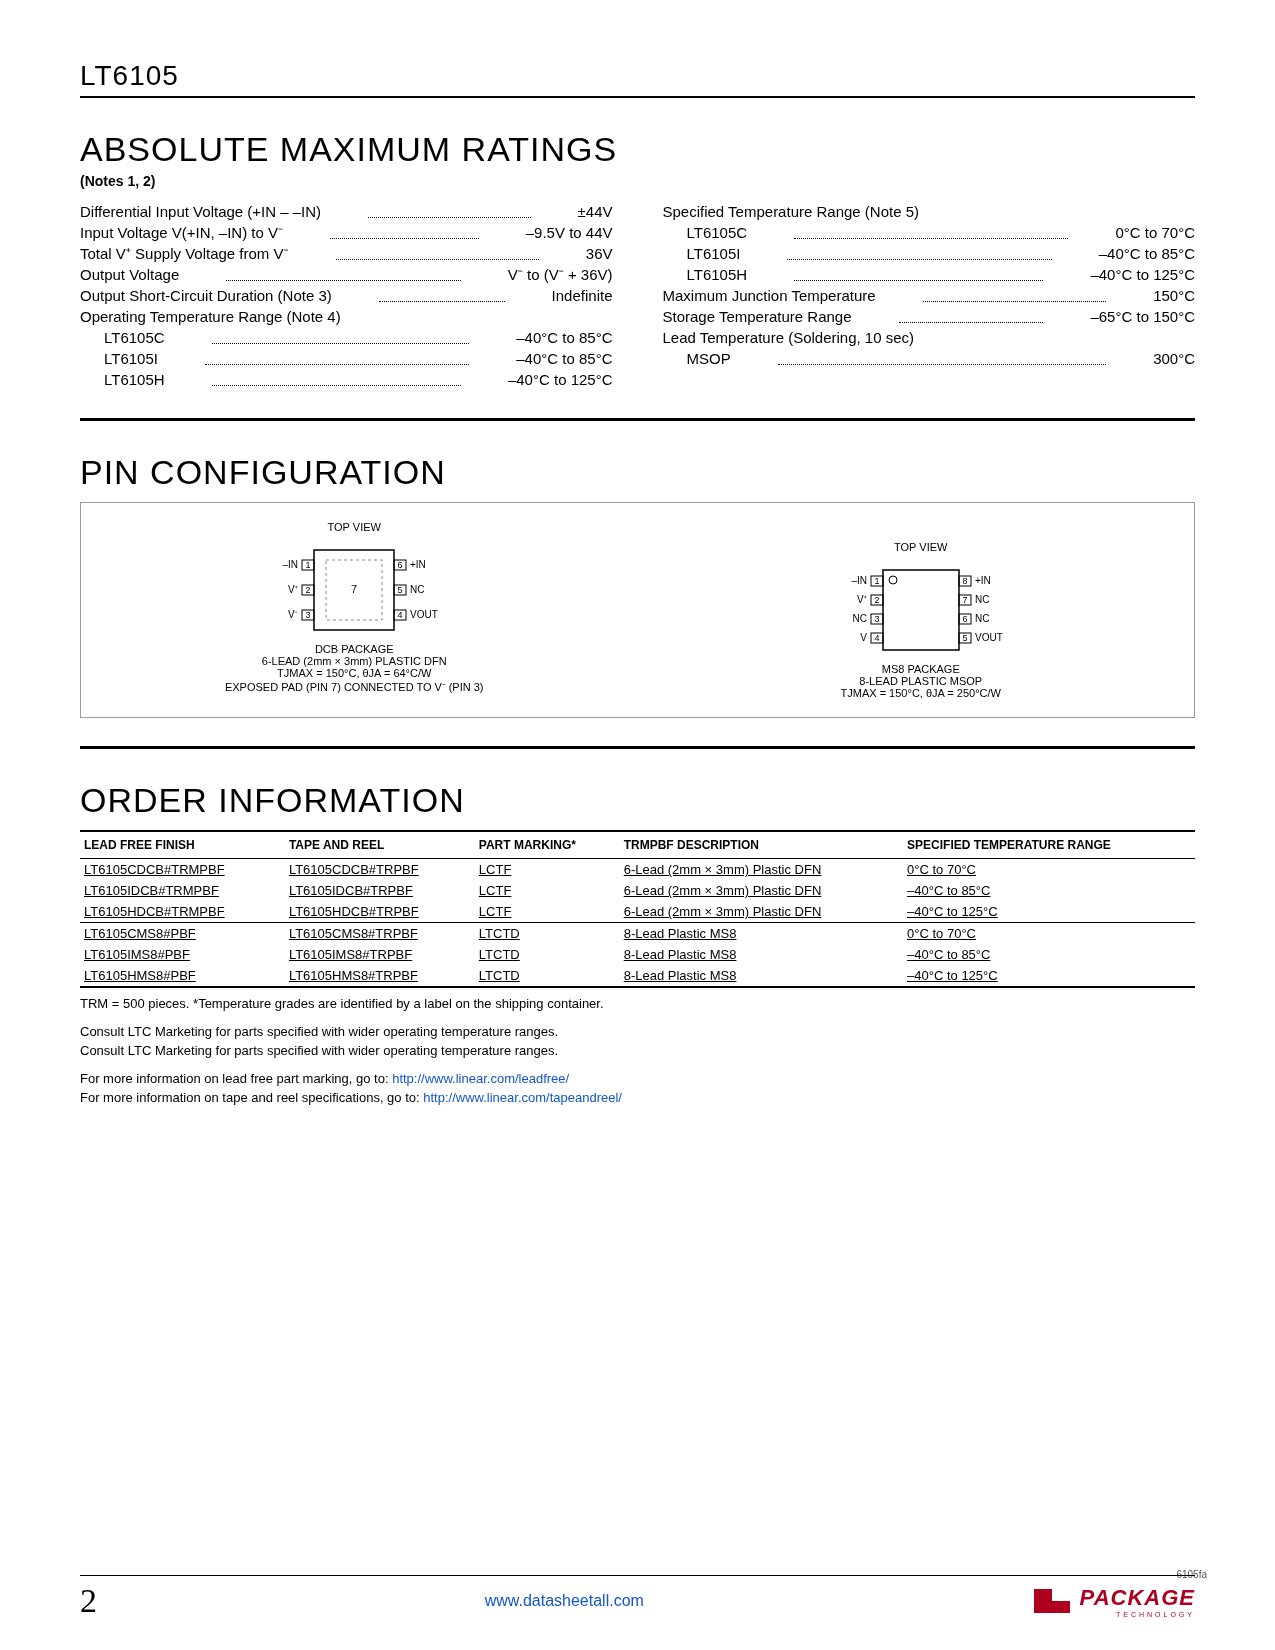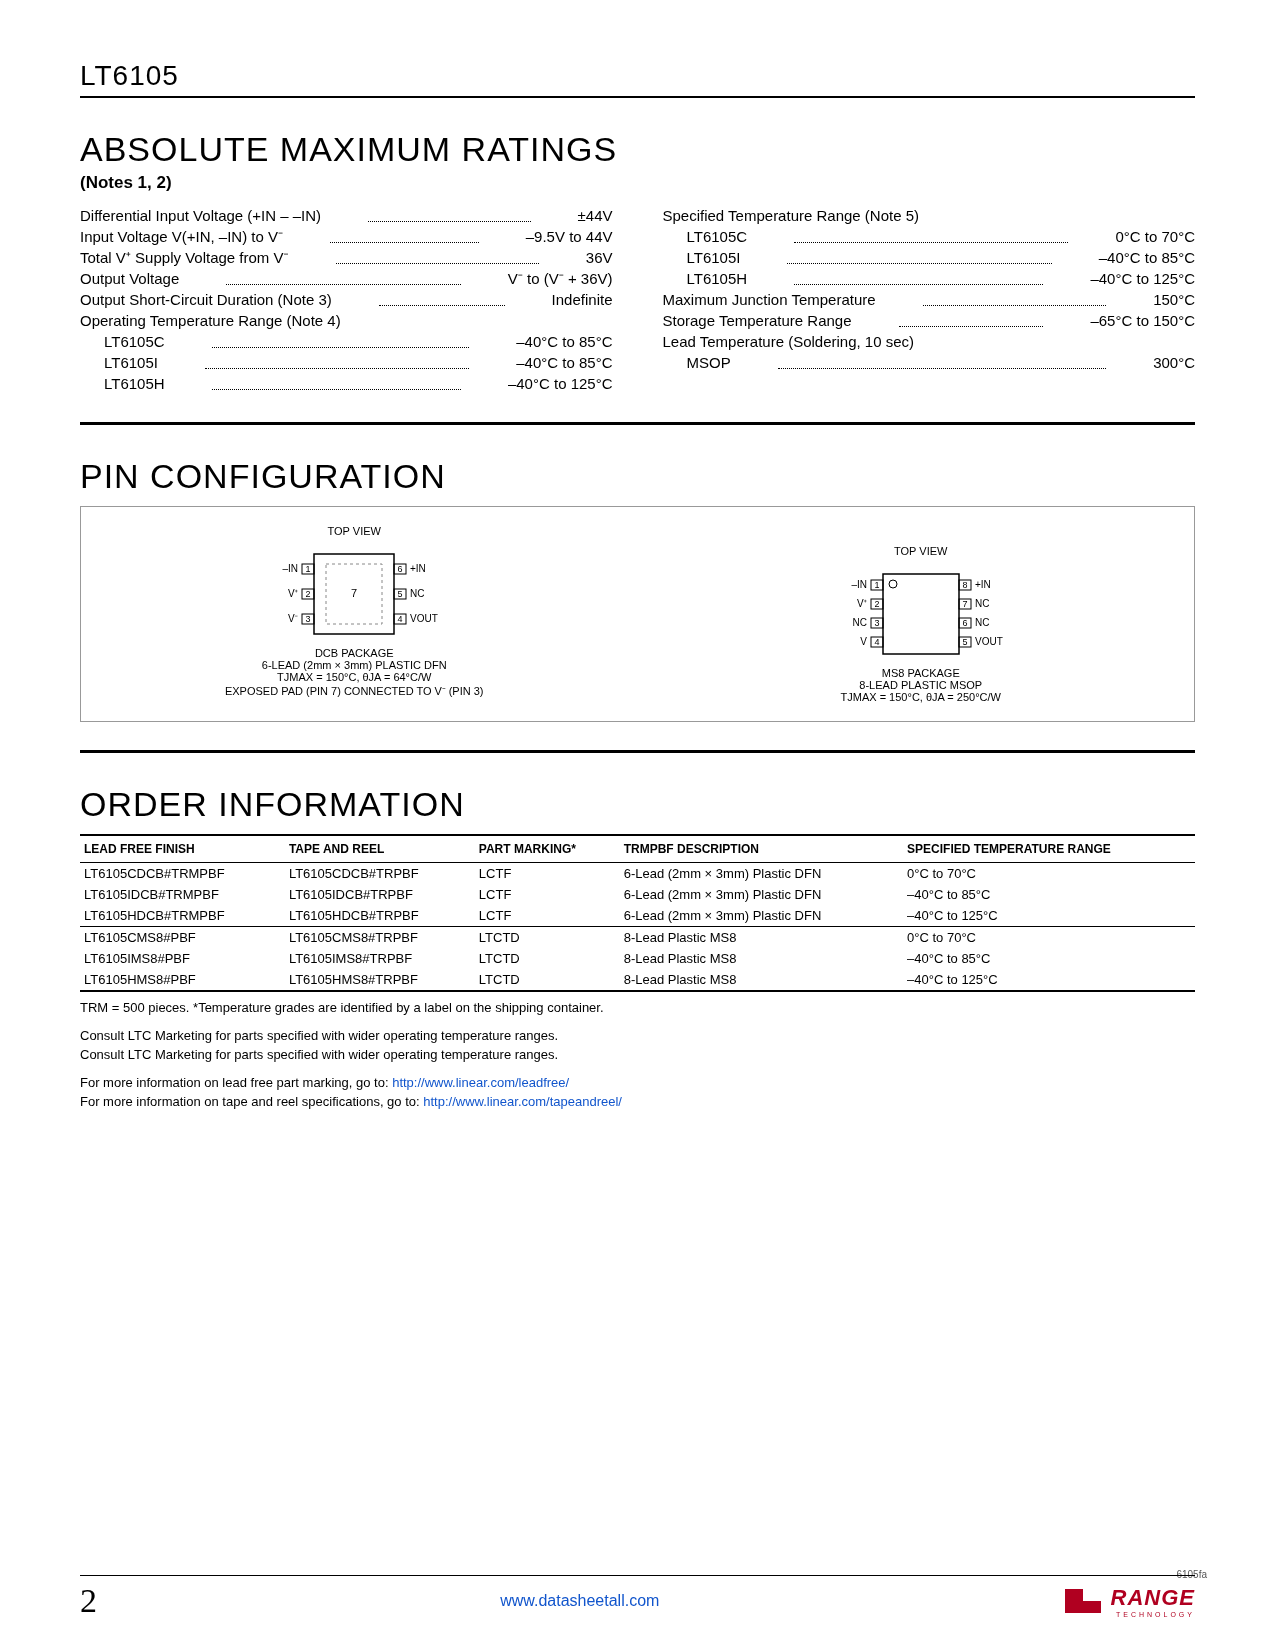--- a/index.html
+++ b/index.html
@@ -1,33 +1,33 @@
 <!DOCTYPE html>
 <html><head>
 <meta charset="utf-8">
 <style>
   * { margin:0; padding:0; box-sizing:border-box; }
   body { font-family: Arial, Helvetica, sans-serif; font-size:15px; color:#000; width:1275px; height:1650px; background:#fff; position:relative; padding:60px 80px 40px 80px; }
   .part { font-size:28px; letter-spacing:1px; border-bottom:2px solid #000; padding-bottom:4px; margin-bottom:18px; }
   .sec-title { font-family: Arial Black, Arial, sans-serif; font-weight:400; font-size:34px; letter-spacing:1px; margin-bottom:4px;margin-top:32px; }
-  .notes { font-weight:bold; font-size:17px; margin-bottom:12px; }
+  .notes { font-weight:bold; font-size:14px; margin-bottom:12px; }
   .ratings-cols { display:flex; gap:50px; }
   .ratings-cols > div { flex:1; font-size:15px; line-height:1.4; }
   .dotline { display:flex; white-space:nowrap;gap:44px; }
   .dotline .lbl { }
   .dotline .dots { flex:1; border-bottom:1.5px dotted #000; margin:0 3px 4px 3px; }
   .dotline .val { }
   .indent { padding-left:24px;text-align:center; }
   .thickbar { border-top:3px solid #000; margin:28px 0 14px 0; }
   .pinbox { border:1px solid #999; padding:18px 10px; display:flex; gap:40px; margin-top:10px; }
   .pinbox > div { flex:1; text-align:center; font-size:11px; }
   .chip { display:inline-block; position:relative; }
   table.order { width:100%; border-collapse:collapse; font-size:13px; margin-top:10px; }
   table.order th { text-align:left; font-weight:bold; font-size:12px; border-top:2px solid #000; border-bottom:1px solid #000; padding:6px 4px; }
-  table.order td { padding:3px 4px; vertical-align:top; }
+  table.order td { padding:3px 4px; vertical-align:top;text-decoration:underline; }
   table.order tr.sep td { border-top:1px solid #000; }
   table.order tr.last td { border-bottom:2px solid #000; }
   .tnotes { font-size:13px; margin-top:6px; line-height:1.5; }
   .tnotes a { color:#1155cc; text-decoration:none; }
   .footer { position:absolute; left:0; right:0; bottom:30px; padding:0 80px; }
   .footer-line { border-top:1px solid #000; margin-bottom:6px; }
   .footer-row { display:flex; align-items:center; justify-content:space-between; }
   .pagenum { font-size:34px; font-family: Georgia, serif; }
   .siteurl { color:#1155cc; font-size:16px; }
   .logo-row { display:flex; align-items:center; gap:8px; }
@@ -280,18 +280,18 @@
 <div class="footer">
   <div class="footer-line"></div>
   <div class="footer-row">
     <div class="pagenum">2</div>
     <a class="siteurl">www.datasheetall.com</a>
     <div class="logo-row">
       <svg class="lt-logo" viewBox="0 0 40 28">
           <path d="M2 2 L20 2 L20 14 L38 14 L38 26 L2 26 Z" fill="#b00020"></path>
         </svg>
       <div>
-        <div class="linear-txt">RANGE</div>
+        <div class="linear-txt">PACKAGE</div>
         <div style="font-size:7px;letter-spacing:3px;color:#b00020;text-align:right">TECHNOLOGY</div>
       </div>
     </div>
   </div>
 </div>
 
 </body></html>

